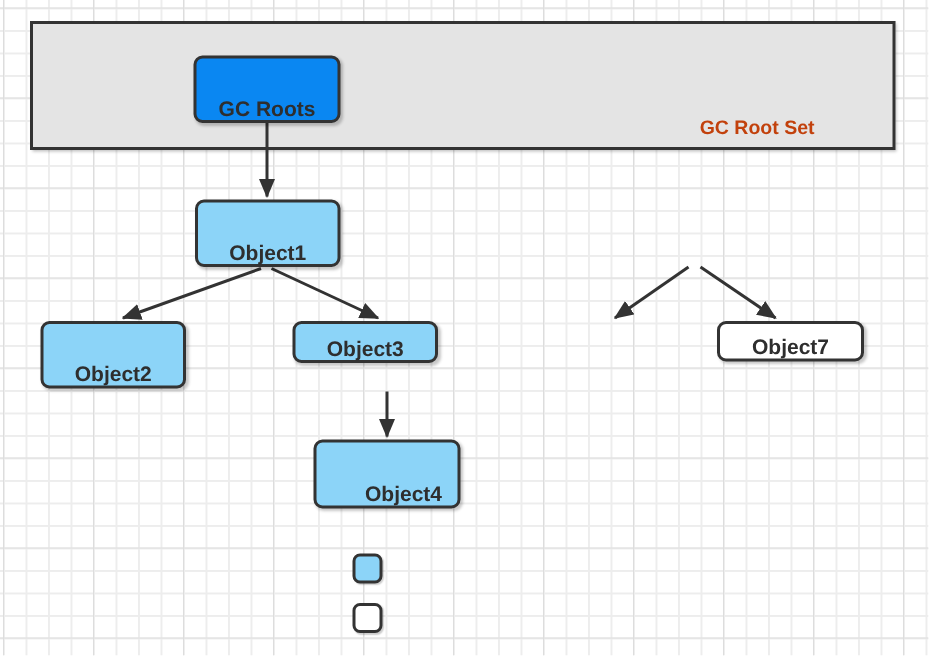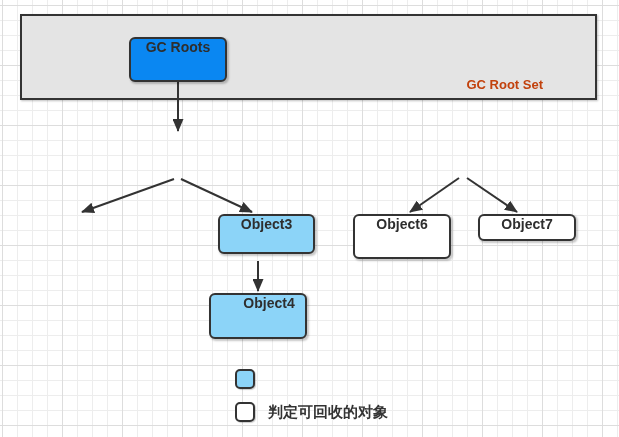--- a/index.html
+++ b/index.html
@@ -35,35 +35,35 @@
     font-size: 13px;
     font-weight: bold;
     color: #c2410c;
   }
 
   .node {
     position: absolute;
     border: 2px solid #333333;
     border-radius: 6px;
     display: flex;
-    align-items: flex-start;
+    align-items: flex-end;
     justify-content: center;
     font-size: 14px;
     font-weight: bold;
     color: #2e2e2e;
     box-shadow: 1.5px 1.5px 2px rgba(0,0,0,0.22);
   }
   .node.kind-root        { background: #0a87f2; }
   .node.kind-alive       { background: #8cd4f8; }
   .node.kind-collectable { background: #ffffff; }
 
   .n-gc-roots { left: 129px; top: 37px;  width: 98px; height: 45px; }
   .n-object1  { left: 130px; top: 133px; width: 97px; height: 45px; }
   .n-object2  { left: 27px;  top: 214px; width: 97px; height: 45px; }
-  .n-object3  { left: 218px; top: 214px; width: 97px; height: 40px; }
+  .n-object3  { left: 195px; top: 214px; width: 97px; height: 28px; }
   .n-object4  { left: 209px; top: 293px; width: 98px; height: 46px; padding-left: 22px; }
   .n-object5  { left: 414px; top: 133px; width: 98px; height: 45px; }
   .n-object6  { left: 353px; top: 214px; width: 98px; height: 45px; }
   .n-object7  { left: 478px; top: 214px; width: 98px; height: 27px; }
 
   .edges {
     position: absolute;
     left: 0; top: 0;
     width: 619px; height: 437px;
     pointer-events: none;
@@ -109,30 +109,32 @@
     <line x1="174" y1="179" x2="82" y2="212" marker-end="url(#arrowhead)"></line>
     <line x1="181" y1="179" x2="252" y2="212" marker-end="url(#arrowhead)"></line>
     <line x1="258" y1="261" x2="258" y2="291" marker-end="url(#arrowhead)"></line>
     <line x1="459" y1="178" x2="410" y2="212" marker-end="url(#arrowhead)"></line>
     <line x1="467" y1="178" x2="517" y2="212" marker-end="url(#arrowhead)"></line>
   </svg>
 
   <div class="node kind-root n-gc-roots">
     <span>GC Roots</span>
   </div>
+  <div class="node kind-alive n-object1">
+    <span>Object1</span>
+  </div>
+  <div class="node kind-alive n-object2">
+    <span>Object2</span>
+  </div>
   <div class="node kind-alive n-object3">
     <span>Object3</span>
   </div>
   <div class="node kind-alive n-object4">
     <span>Object4</span>
-  </div>
-  <div class="node kind-collectable n-object6">
-    <span>Object6</span>
   </div>
   <div class="node kind-collectable n-object7">
     <span>Object7</span>
   </div>
 
   <div class="legend-swatch alive"></div>
   <div class="legend-swatch collectable"></div>
-  <span class="legend-label l2">判定可回收的对象</span>
 
 </div>
 
 </body></html>

